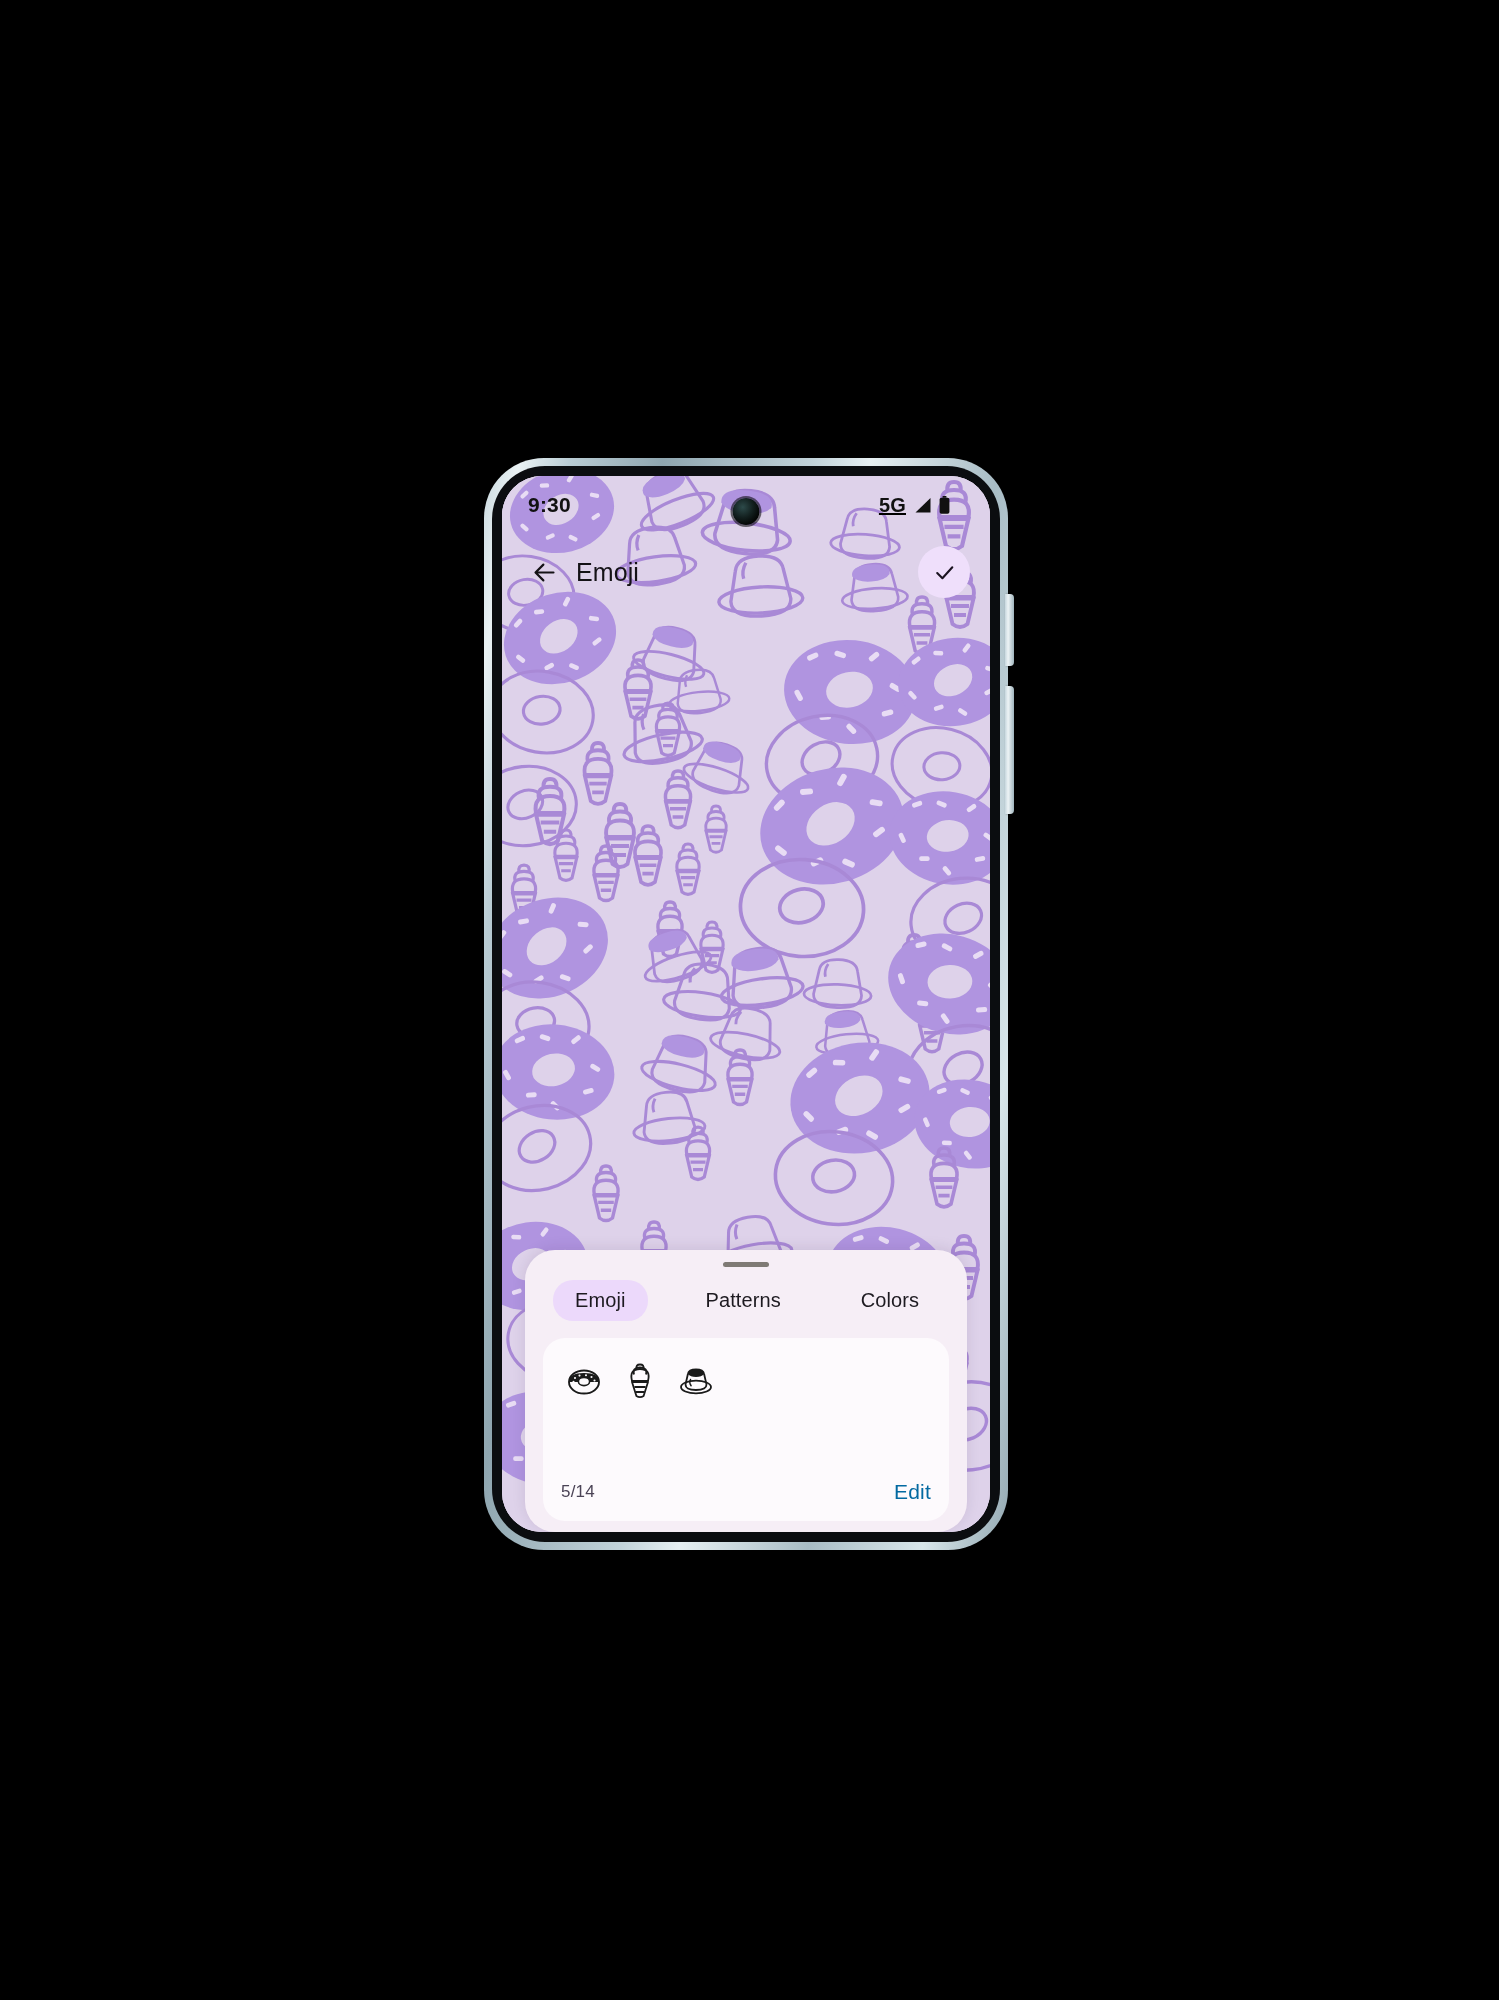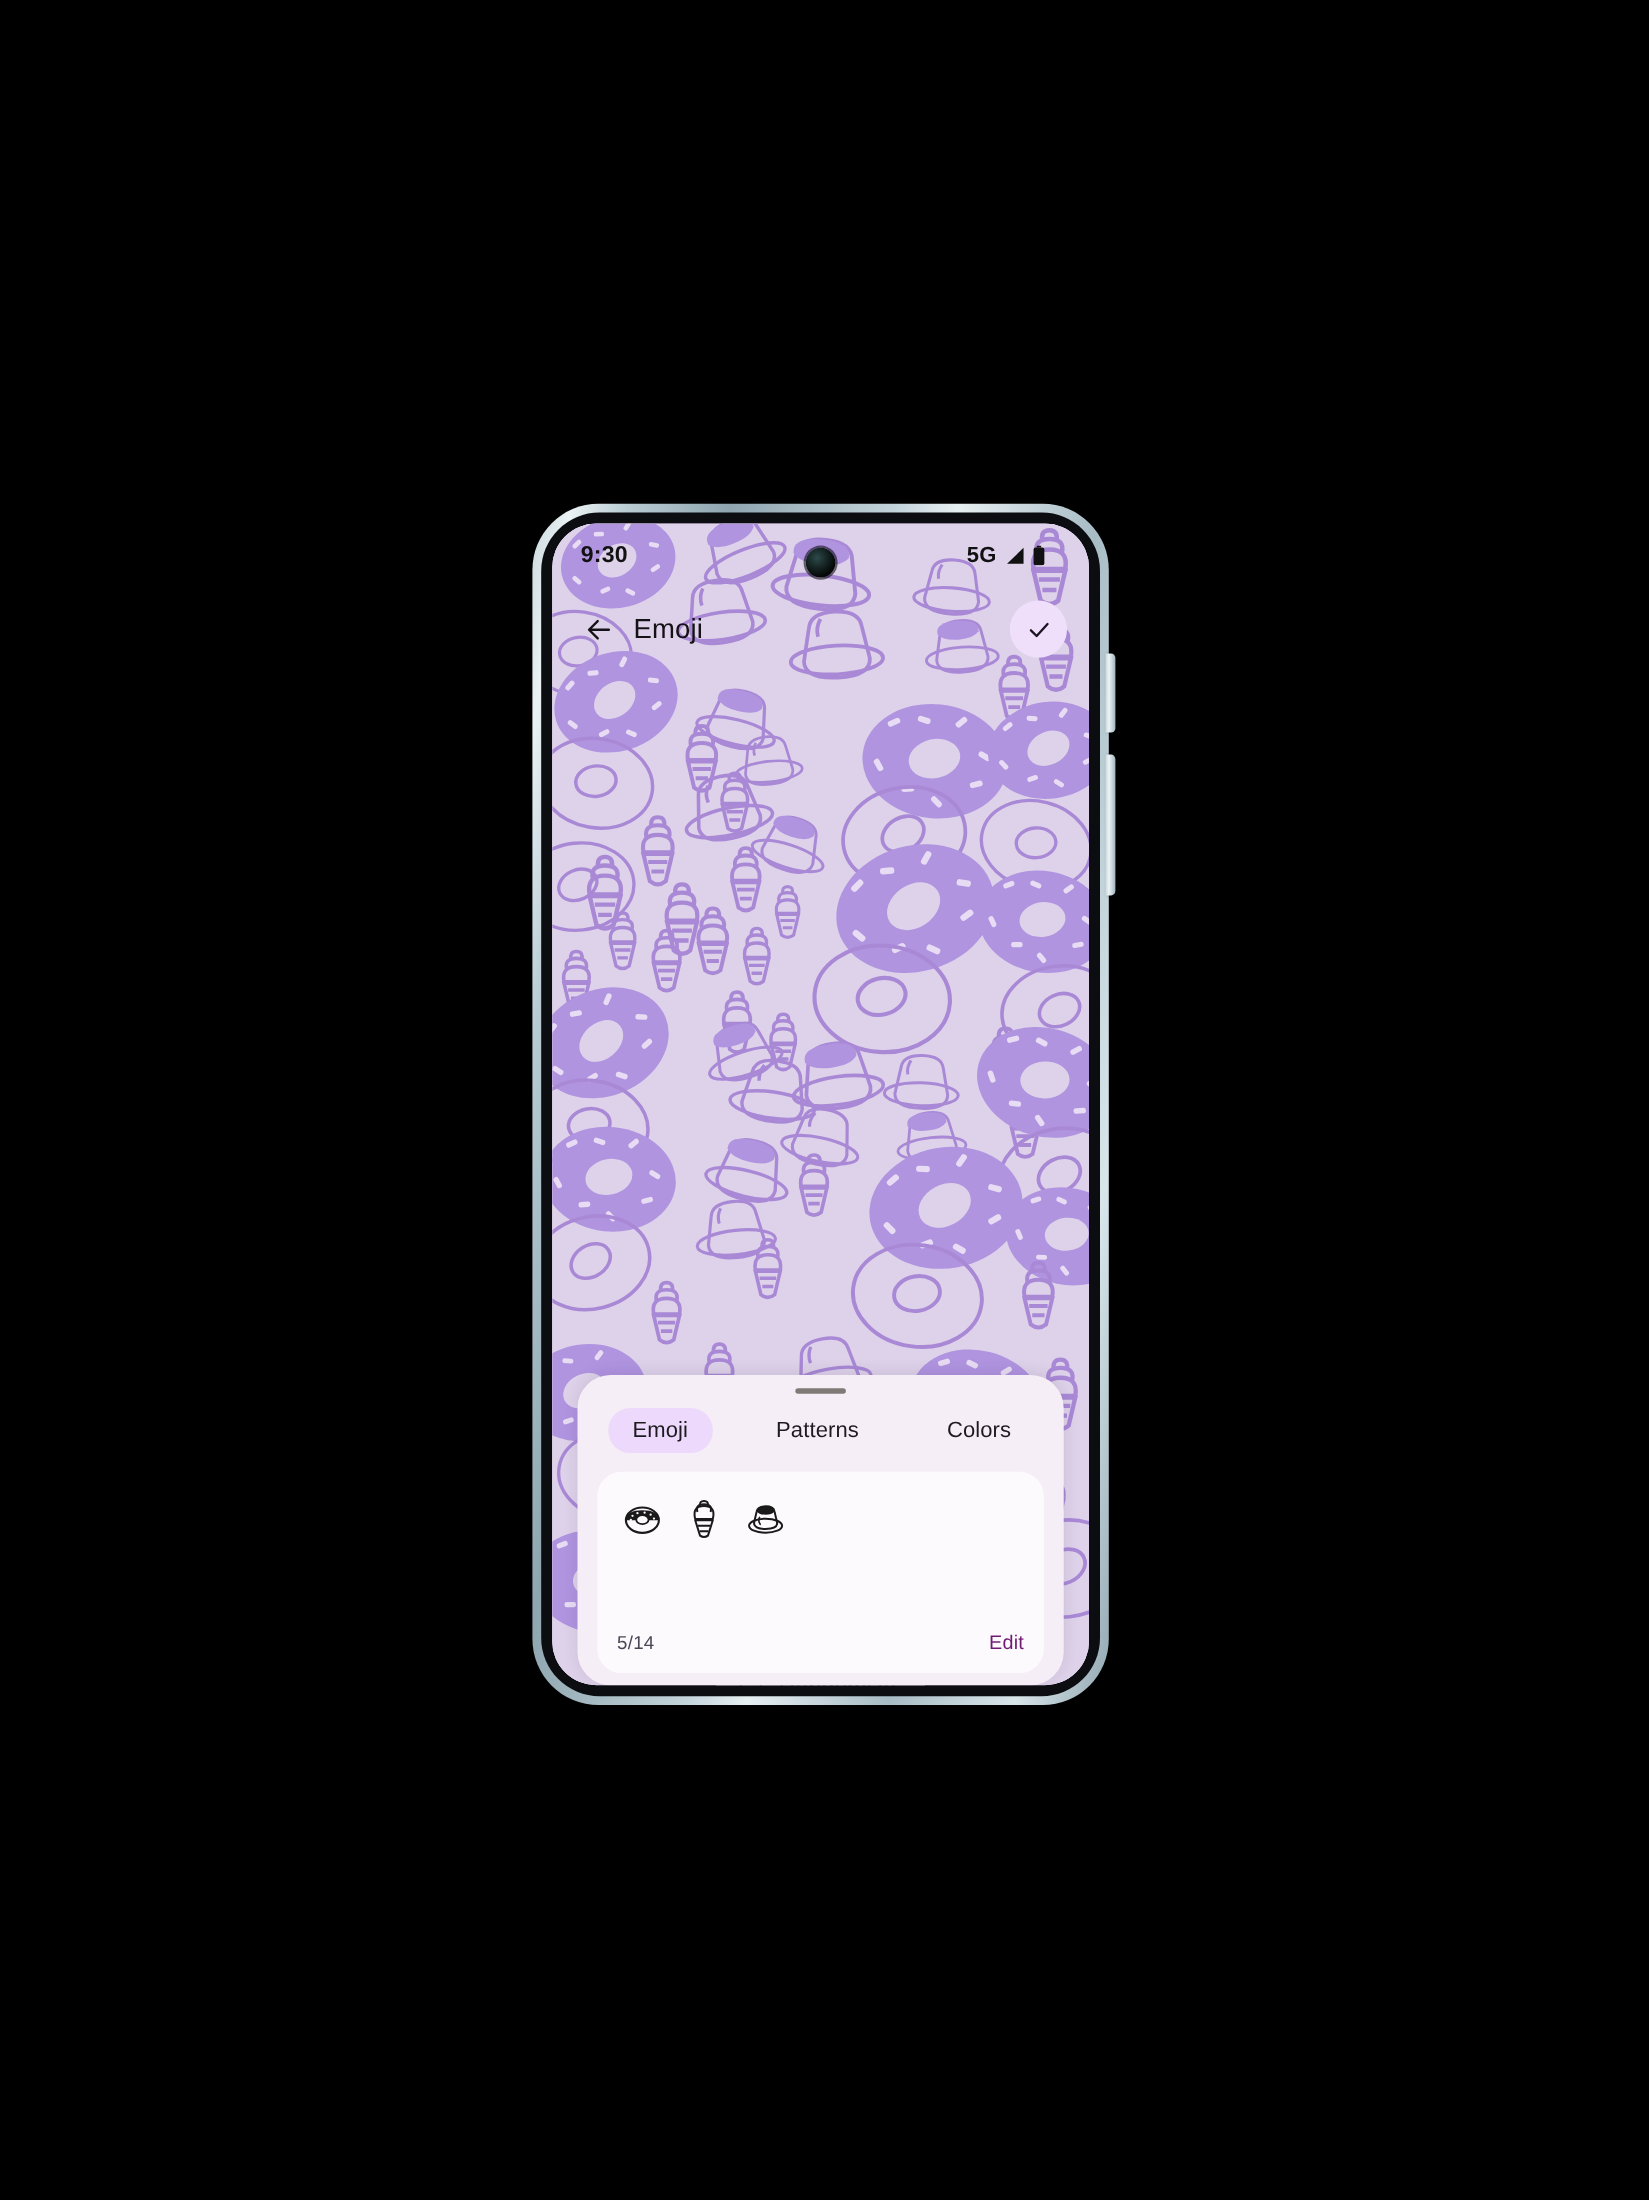--- a/index.html
+++ b/index.html
@@ -66,21 +66,21 @@
   .wallpaper{ position:absolute; inset:0; background:#ded2ea; }
   .wallpaper svg{ position:absolute; inset:0; width:100%; height:100%; display:block; }
 
   
   .statusbar{
     position:absolute; left:0; right:16px; top:0; height:58px;
     display:flex; align-items:center; justify-content:space-between;
     padding:0 24px 0 26px; z-index:30;
   }
   .sb-time{ font-size:21px; font-weight:600; color:#111; letter-spacing:.2px; }
-  .sb-right{ display:flex; align-items:center; gap:7px; }
+  .sb-right{ display:flex; align-items:center; gap:7px;text-decoration:underline; }
   .sb-5g{ font-size:20px; font-weight:600; color:#111; letter-spacing:.2px; }
   .sb-signal{ width:19px; height:17px; }
   .sb-battery{ width:11px; height:18px; }
 
   
   .appbar{
     position:absolute; left:0; right:0; top:60px; height:72px;
     display:flex; align-items:center; padding:0 20px 0 22px; z-index:30;
   }
   .back-btn{
@@ -145,21 +145,21 @@
   .emoji-row{ display:flex; align-items:center; gap:11px; }
   .emoji-slot{
     width:45px; height:45px; display:flex; align-items:center; justify-content:center;
     cursor:pointer;
   }
   .card-footer{
     position:absolute; left:18px; right:18px; bottom:17px;
     display:flex; align-items:center; justify-content:space-between;
   }
   .count-label{ font-size:17px; color:#4b4356; letter-spacing:.2px; }
-  .edit-btn{ font-size:18px; color:#701a75; cursor:pointer; letter-spacing:.2px; }
+  .edit-btn{ font-size:21px; color:#0369a1; cursor:pointer; letter-spacing:.2px; }
 </style>
 </head>
 <body>
 
 <div id="stage">
 
   <div id="phone">
 
     <div class="frame-outer"></div>
 

